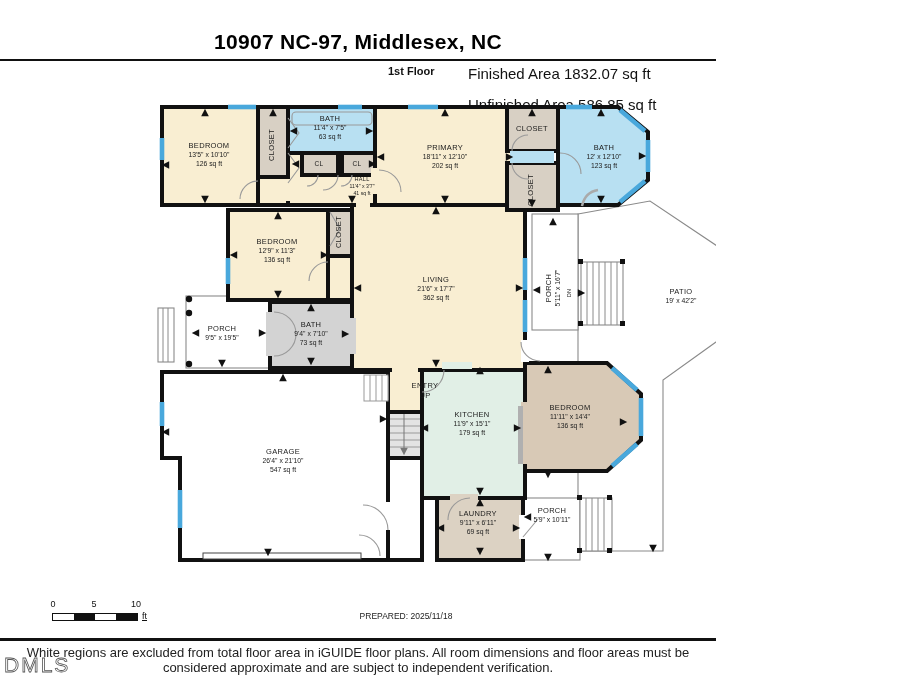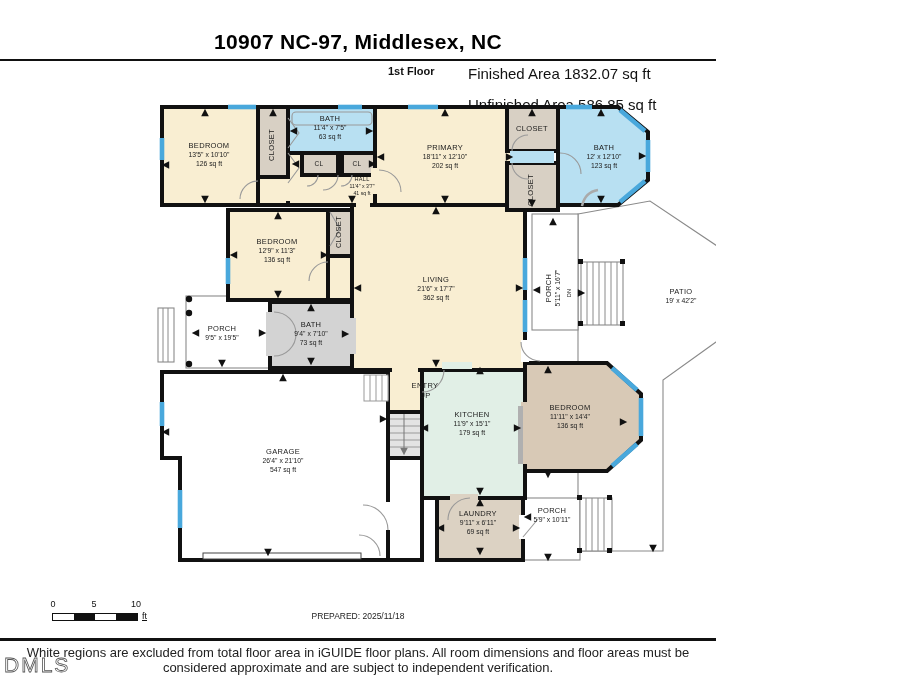--- a/index.html
+++ b/index.html
@@ -12,21 +12,21 @@
   .floorlbl{position:absolute;left:388px;top:65px;font-size:11px;font-weight:bold;color:#111;}
   .areatxt{position:absolute;left:460px;font-size:15px;color:#111;margin-left:8px;}
   .lbl{position:absolute;transform:translate(-50%,-50%);text-align:center;
        color:#1a1a1a;white-space:nowrap;line-height:1.3;}
   .lbl .rn{font-size:7.5px;letter-spacing:.3px;}
   .lbl .rd{font-size:6.8px;color:#222;}
   .vert{transform:translate(-50%,-50%) rotate(-90deg);}
   .small .rn{font-size:5.6px;} .small .rd{font-size:5.2px;}
   .cl .rn{font-size:6.5px;}
   .prepared{position:absolute;left:0;top:611px;width:100%;text-align:center;
-            font-size:8.5px;color:#222;}
+            font-size:8.5px;color:#222;padding-left:48px;}
   .disclaimer{position:absolute;left:0;top:645px;width:100%;text-align:center;
               font-size:13px;color:#222;}
   .scalebox{position:absolute;left:46px;top:599px;width:160px;height:28px;font-size:9px;color:#111;}
   .scalebox .num{position:absolute;top:0;transform:translateX(-50%);}
   .scalebar{position:absolute;left:6px;top:14px;width:84px;height:6px;border:1px solid #111;
             display:flex;}
   .scalebar .seg{flex:1 0 21px;height:100%;}
   .ftu{position:absolute;left:96px;top:12px;text-decoration:underline;}
 </style>
 </head>

